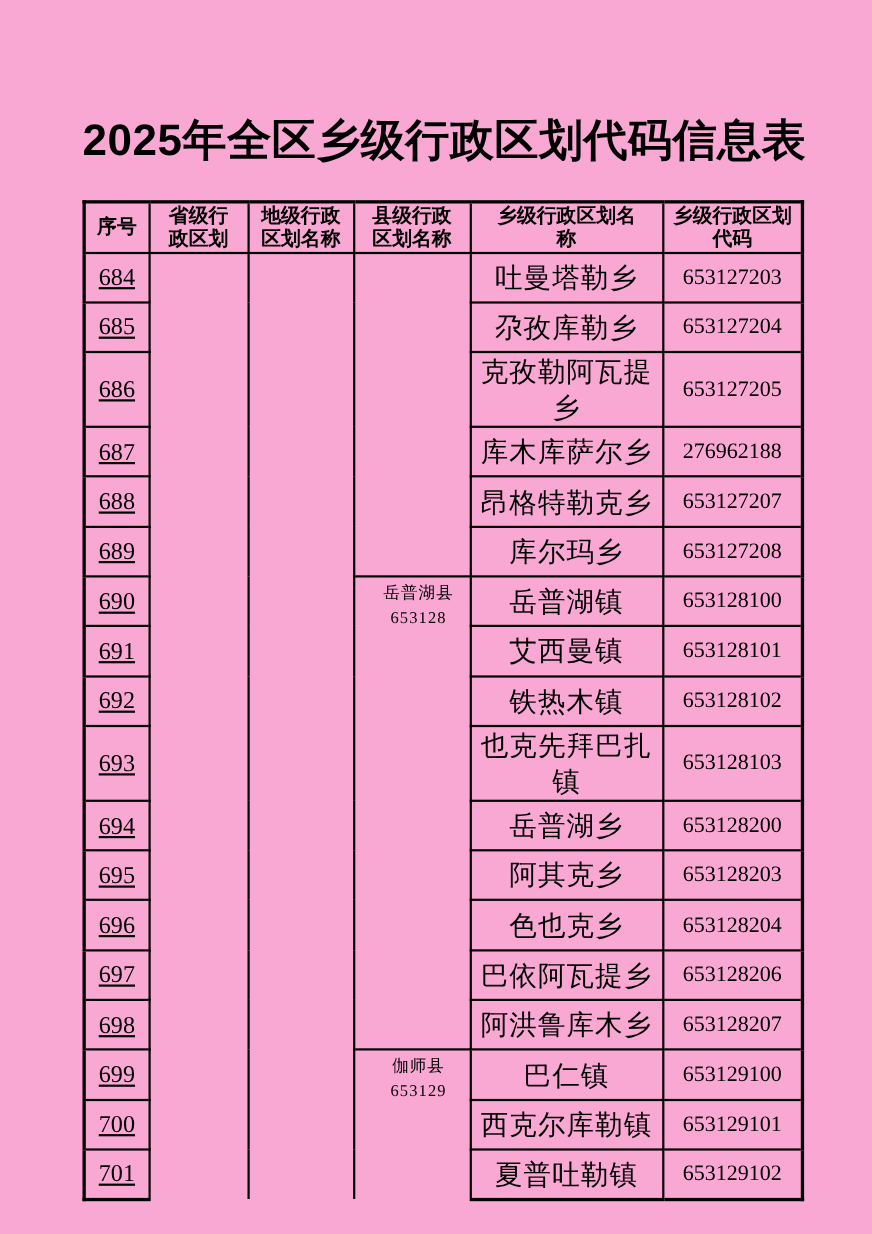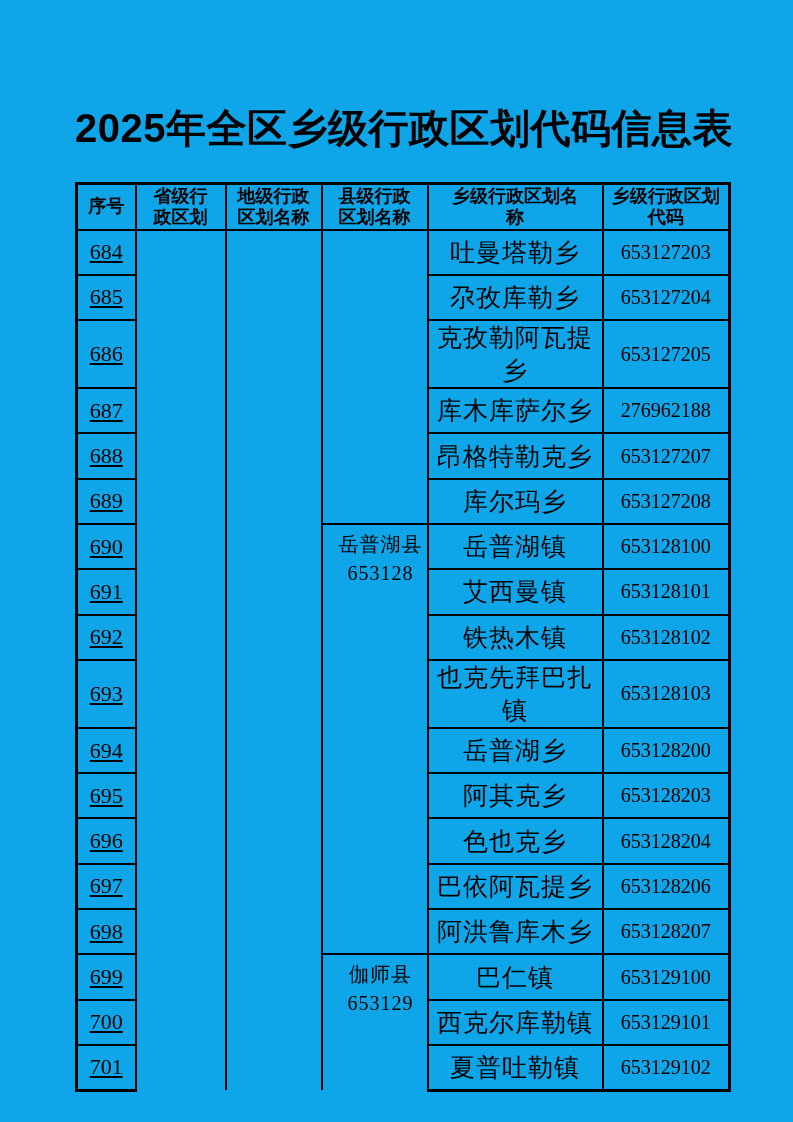--- a/index.html
+++ b/index.html
@@ -1,20 +1,20 @@
 <!DOCTYPE html>
 <html><head>
 <meta charset="utf-8">
 <style>
   html, body { margin: 0; padding: 0; background: #ffffff; }
   .page {
     position: relative;
     width: 793px;
     height: 1122px;
-    background: #0ea5e9;
+    background: #f9a8d4;
     color: #000000;
     box-sizing: border-box;
     padding-top: 104px;
     font-family: "Liberation Serif", "DejaVu Serif", serif;
     overflow: hidden;
   }
   .title {
     width: 653px;
     margin: 0 0 0 75px;
     text-align: center;
@@ -49,21 +49,21 @@
   }
   thead th { border-top-width: 3px; }
   .b-left  { border-left-width: 3px; }
   .b-right { border-right-width: 3px; }
   tbody tr:last-child td { border-bottom-width: 3px; }
   td.open-bottom { border-bottom: none; }
   td.seq  { font-size: 22px; text-decoration: underline; }
   td.code { font-size: 20px; }
   td.name { font-size: 25px; letter-spacing: 1px; }
   td.county {
-    font-size: 20px;
+    font-size: 15px;
     vertical-align: top;
     padding-top: 5px;
     line-height: 1.45;
     white-space: pre-line;
     letter-spacing: 1px;
     padding-left: 12px;
   }
   .footer {
     margin-top: 16px;
     width: 100%;

